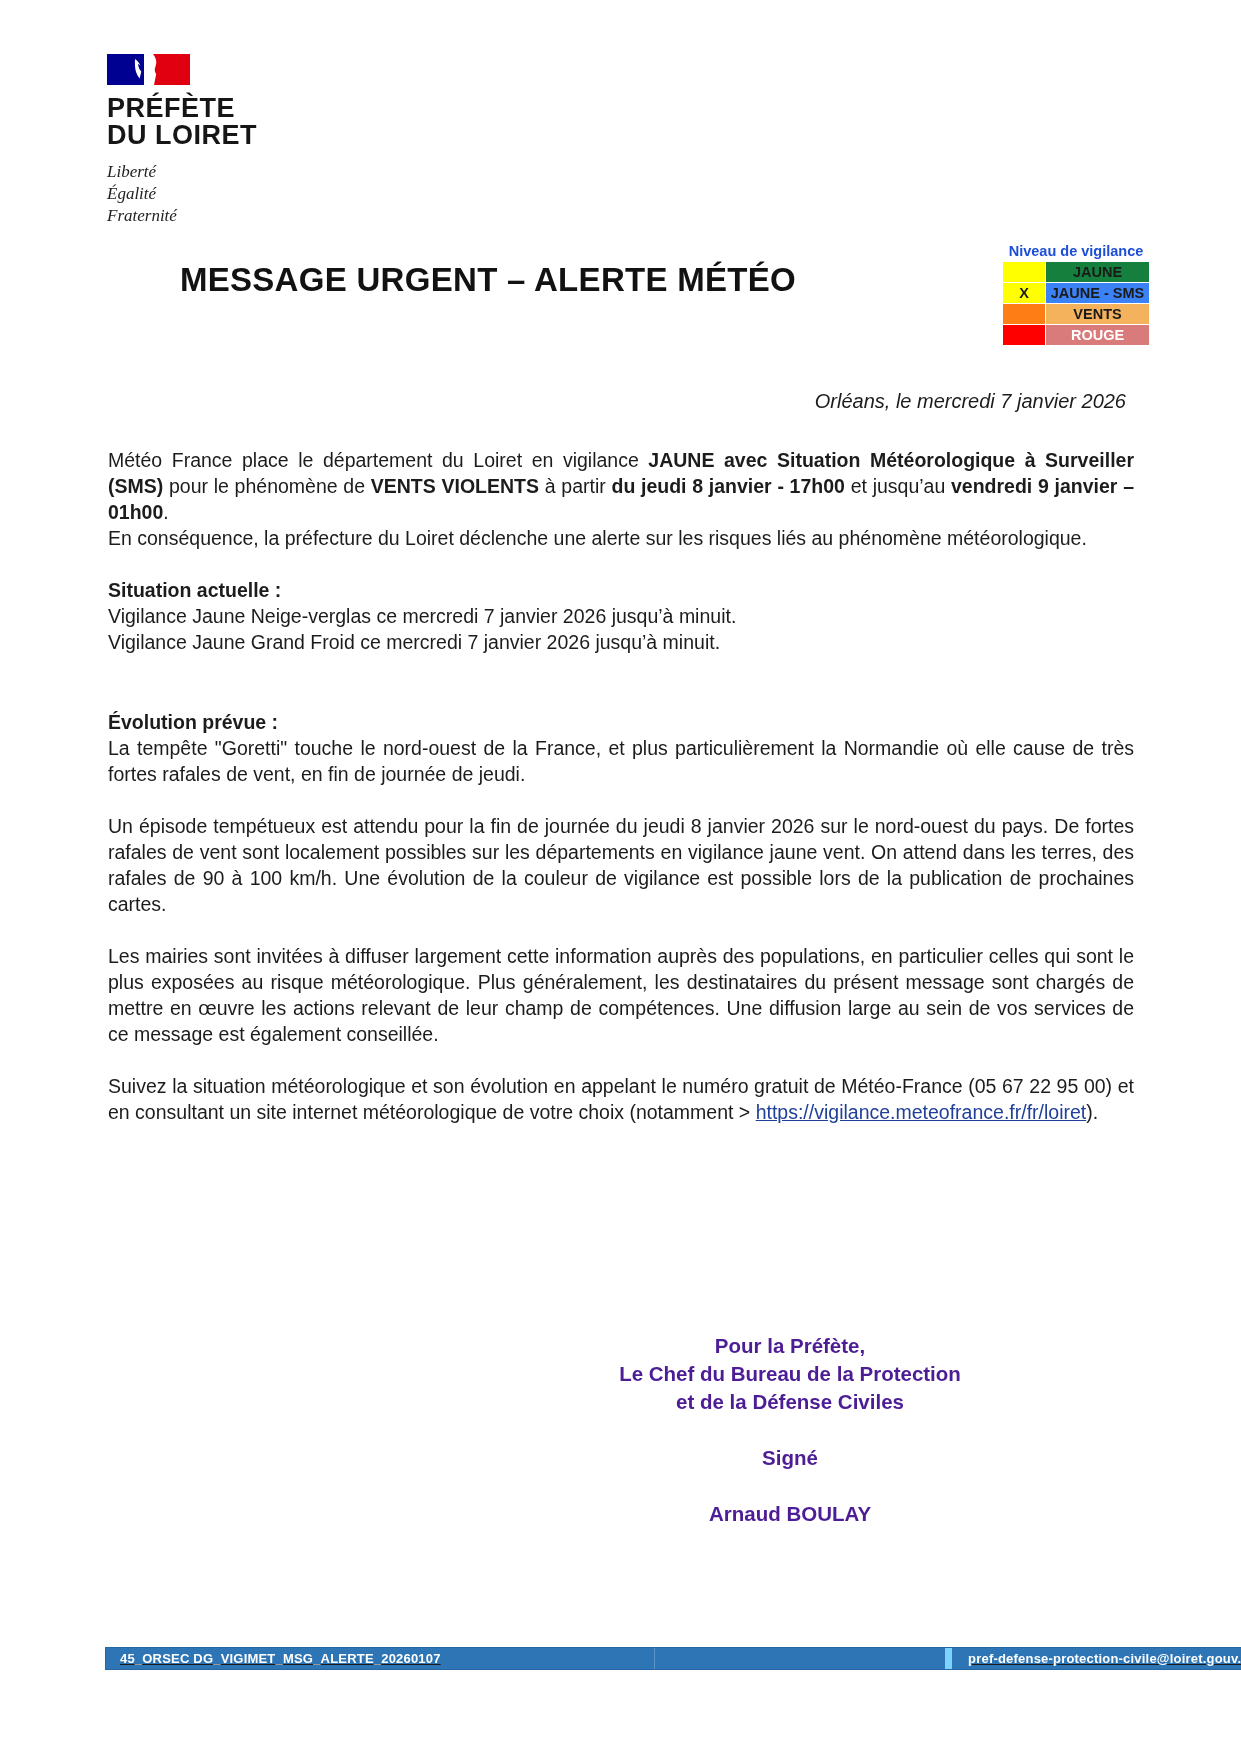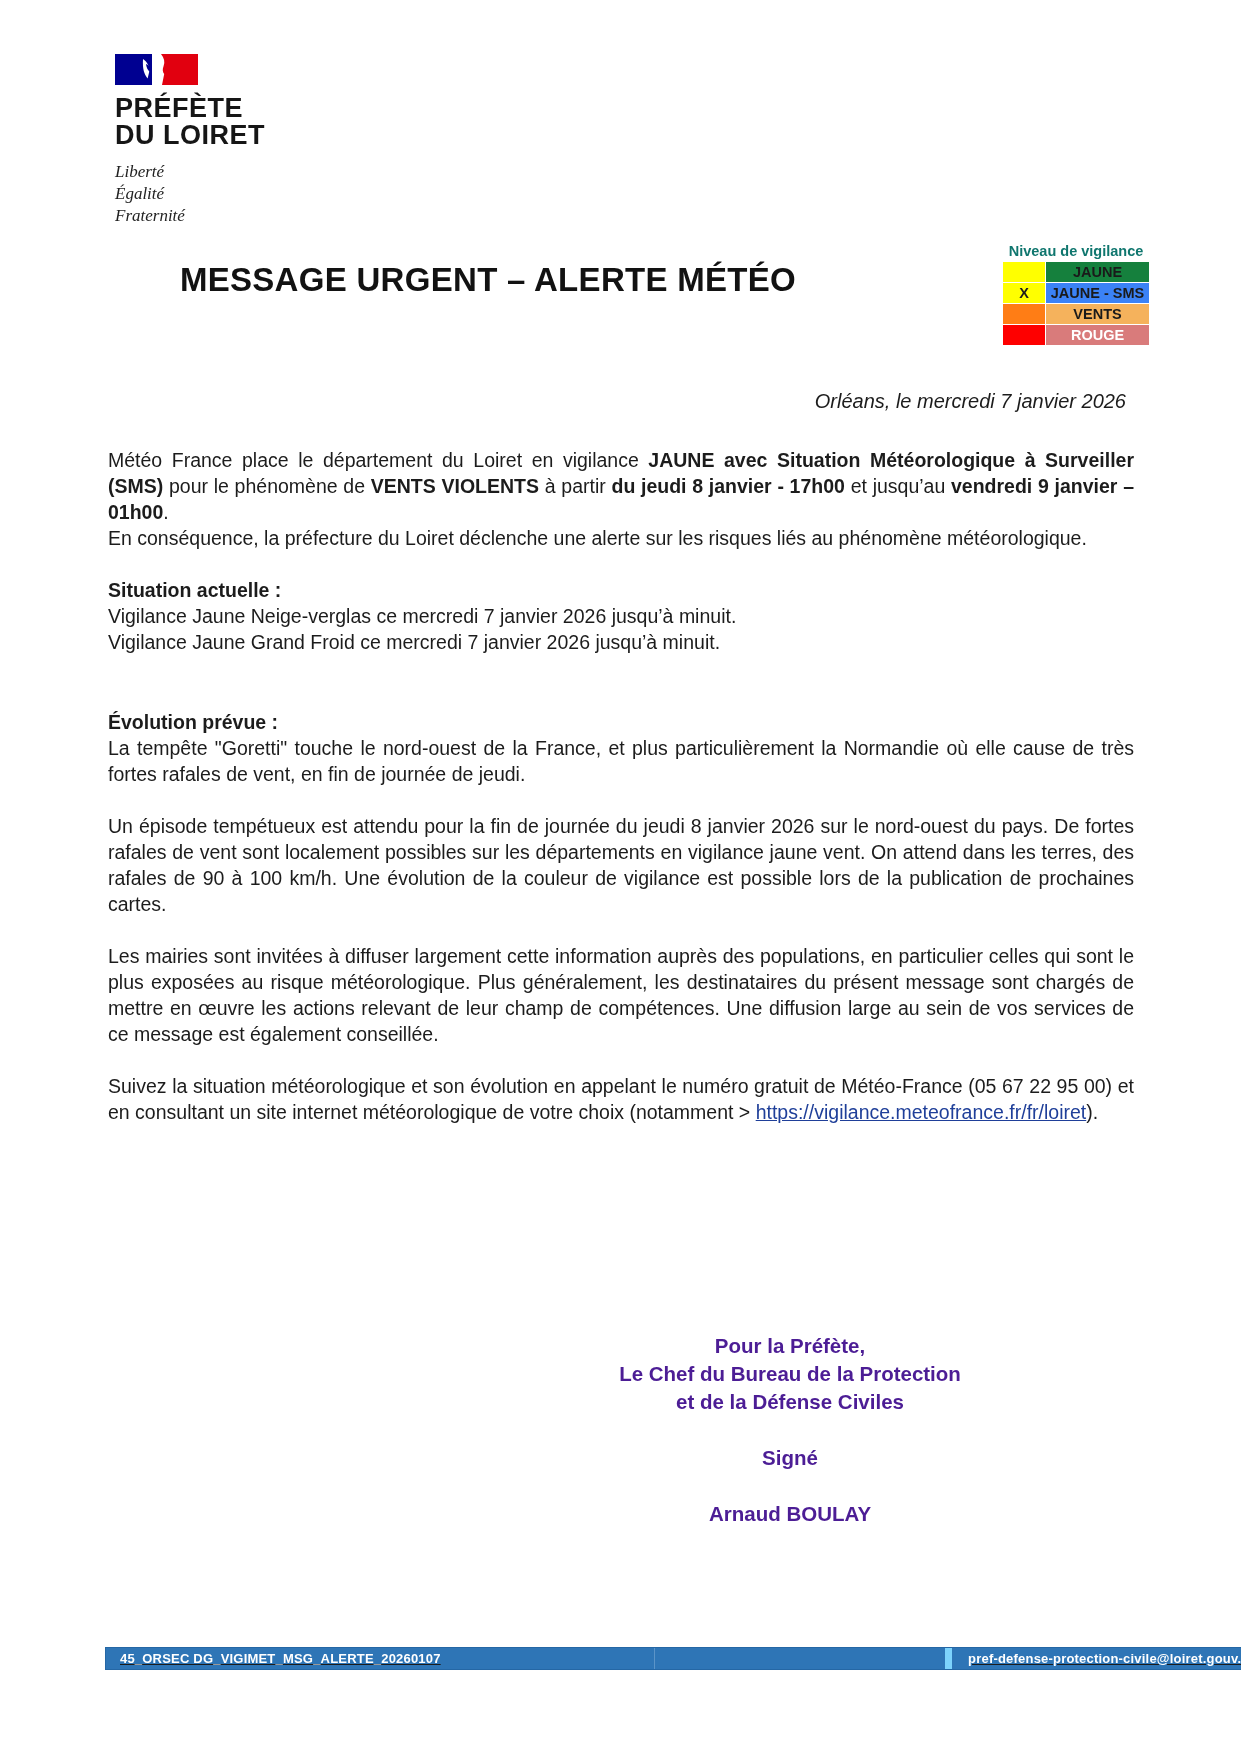--- a/index.html
+++ b/index.html
@@ -2,31 +2,31 @@
 <html lang="fr"><head>
 <meta charset="utf-8">
 <style>
   html,body{margin:0;padding:0;background:#ffffff;}
   .page{
     position:relative;width:1241px;height:1754px;background:#ffffff;
     font-family:"Liberation Sans",sans-serif;color:#1c1c1c;overflow:hidden;
   }
 
   
-  .brand{position:absolute;left:107px;top:54px;margin-left:8px;}
+  .brand{position:absolute;left:107px;top:54px;}
   .flag svg{display:block;}
   .brand-name{margin-top:10px;font-weight:700;font-size:27px;line-height:27px;letter-spacing:.5px;color:#161616;}
   .motto{margin-top:12px;font-family:"Liberation Serif",serif;font-style:italic;font-size:17px;line-height:22px;color:#222;}
 
   
   .title-row{position:absolute;left:108px;top:243px;width:1042px;height:135px;}
   .doc-title{position:absolute;left:60px;top:18px;width:640px;margin:0;text-align:center;
              font-size:33px;font-weight:700;letter-spacing:.3px;color:#121212;}
   .vigilance{position:absolute;right:0;top:0;width:148px;}
-  .vig-header{font-size:14.5px;font-weight:700;text-align:center;margin-bottom:2px;color:#0f766e;}
+  .vig-header{font-size:14.5px;font-weight:700;text-align:center;margin-bottom:2px;color:#1d4ed8;}
   .vig-table{width:100%;border-collapse:collapse;}
   .vig-table td{border:1px solid #ffffff;height:20px;padding:0 2px;text-align:center;
                 font-size:14.5px;font-weight:700;line-height:20px;}
   .vig-table td.swatch{width:38px;}
 
   
   .dateline{position:absolute;right:115px;top:390px;font-style:italic;font-size:20px;color:#1c1c1c;}
 
   
   .content{position:absolute;left:108px;top:447px;width:1026px;

